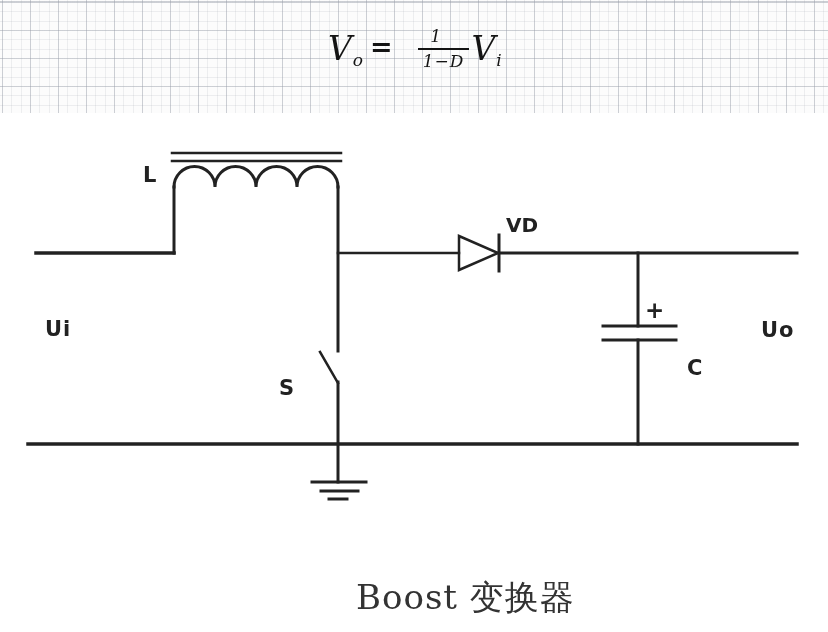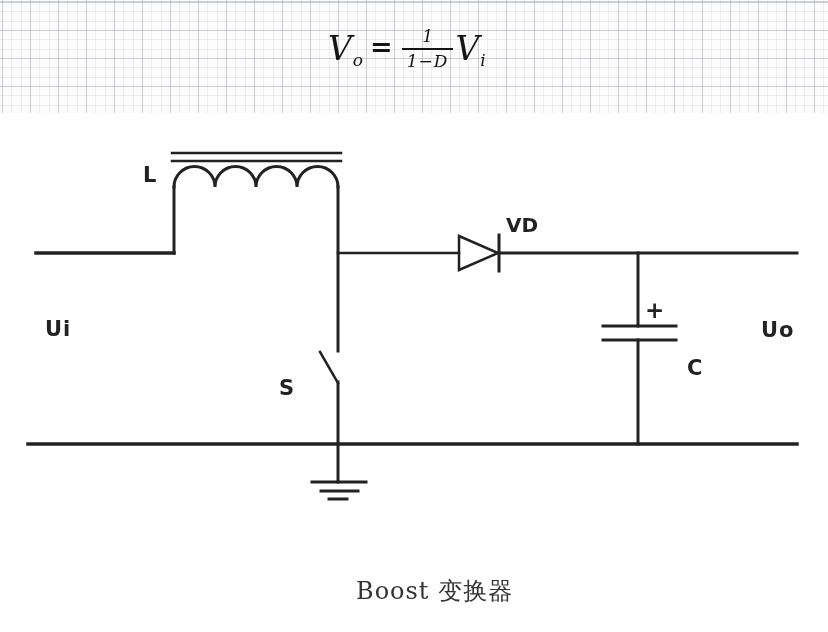--- a/index.html
+++ b/index.html
@@ -22,32 +22,32 @@
   .formula{
     position:absolute;left:328px;top:27px;
     display:flex;align-items:center;
     color:#141414;font-family:"DejaVu Serif","Liberation Serif",serif;font-style:italic;
   }
   .f-var{font-size:33px;line-height:1;}
   .f-var sub{font-size:17px;line-height:0;vertical-align:-6px;margin-left:1px;}
   .f-eq{font-size:27px;font-style:normal;font-weight:600;margin:0 9px 4px 7px;}
   .f-frac{display:inline-flex;flex-direction:column;align-items:center;font-size:17px;line-height:1.1;margin:0 2px 0 0;}
   .f-num{padding:0 4px 2px 4px;}
-  .f-den{border-top:2.5px solid #141414;padding:2px 5px 0 5px;letter-spacing:1px;}
+  .f-den{border-top:2.5px solid #141414;padding:2px 5px 0 5px;letter-spacing:1px;margin-left:16px;}
   
   .circuit{position:absolute;left:0;top:0;}
   .circuit text{
     font-family:"DejaVu Sans","Liberation Sans",sans-serif;
     font-weight:600;fill:#222222;
   }
   
   .caption{
     position:absolute;left:356px;top:575px;
     font-family:"DejaVu Serif","Liberation Serif",serif;
-    font-size:24px;color:#333333;letter-spacing:1px;white-space:nowrap;
+    font-size:34px;color:#333333;letter-spacing:1px;white-space:nowrap;
   }
 </style>
 </head>
 <body>
 
 <div class="grid-band"></div>
 
 <div class="formula">
   <span class="f-var"><span>V</span><sub>o</sub></span>
   <span class="f-eq">=</span>

